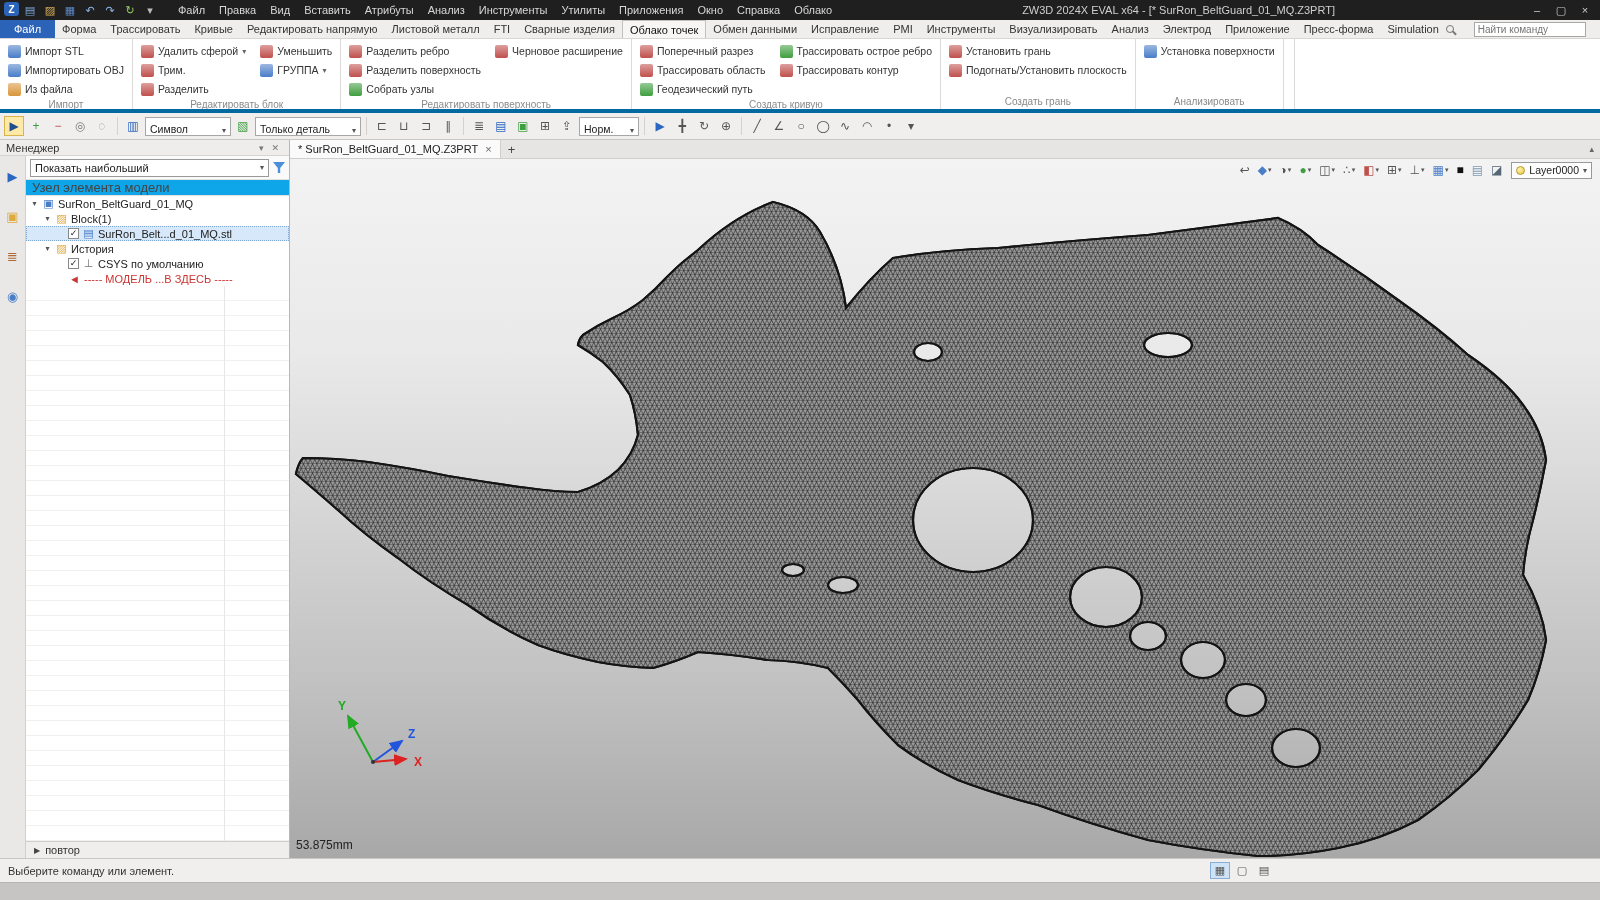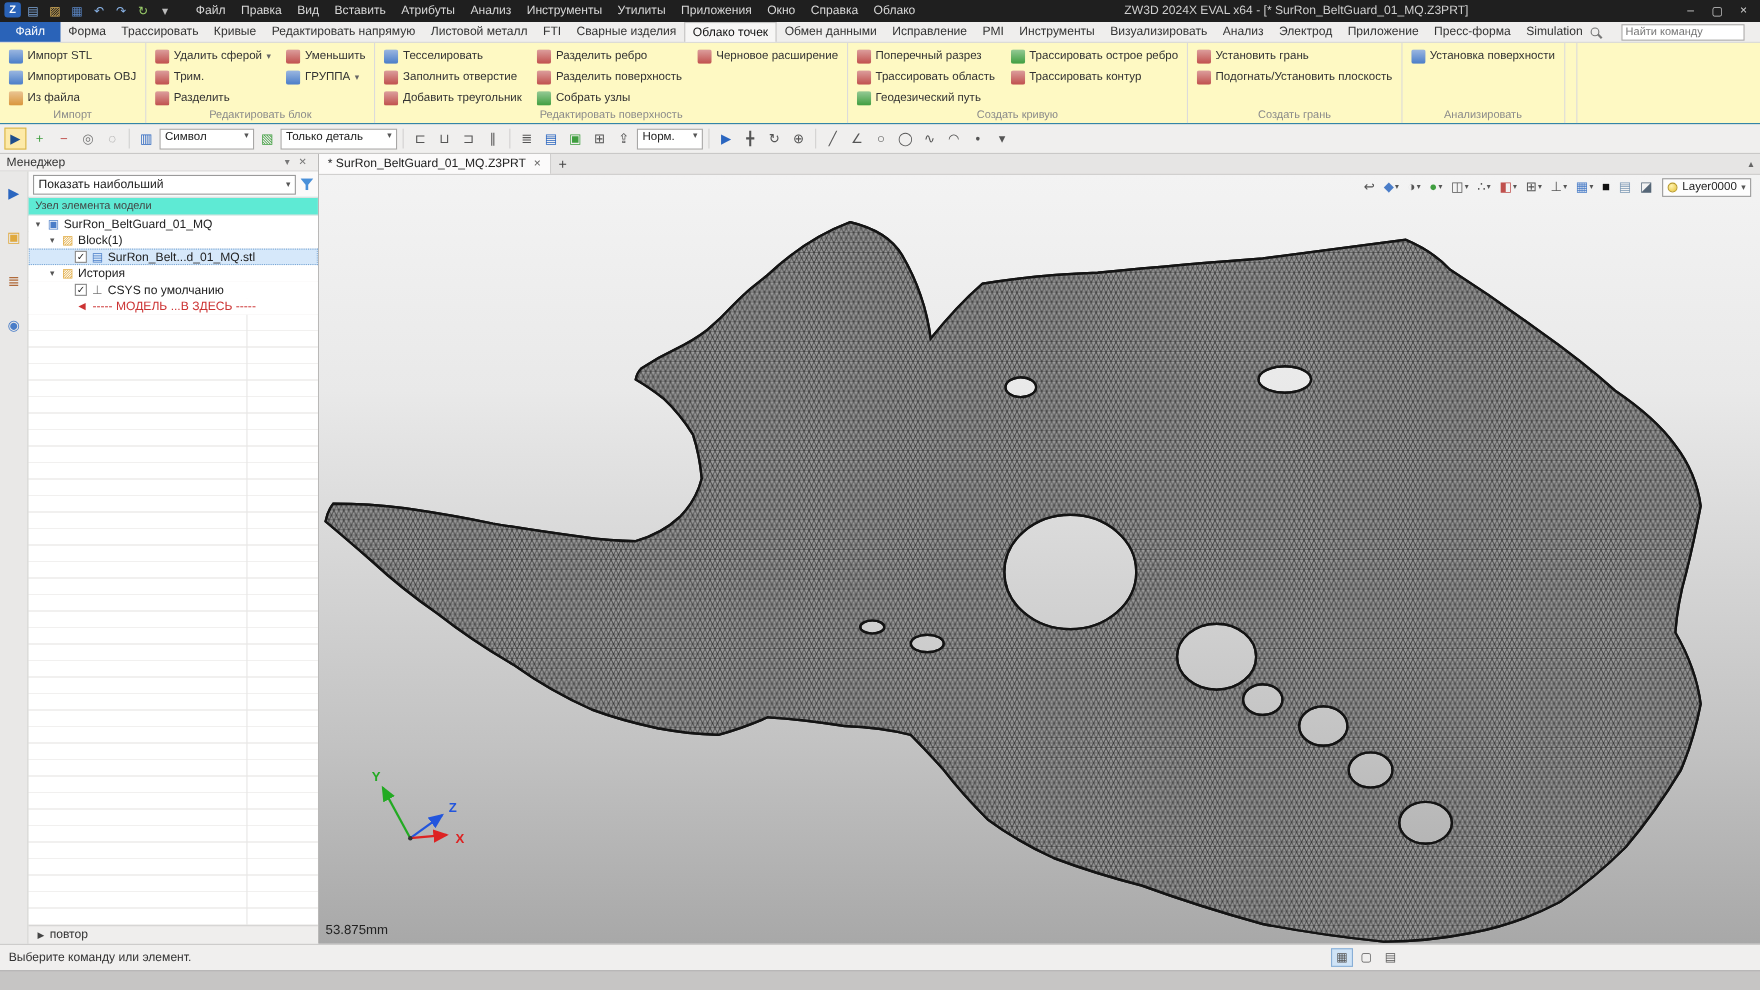--- a/index.html
+++ b/index.html
@@ -22,55 +22,55 @@
   #tabs{display:flex}
   .rtab{padding:0 7px;display:flex;align-items:center;font-size:11px;color:#333;white-space:nowrap;cursor:default}
   .rtab.active{background:#f7f6f5;border:1px solid #c2c1c0;border-bottom:none;color:#111}
   #tab-right{margin-left:auto;display:flex;align-items:center;gap:20px;padding-right:6px}
   #cmd-search{width:112px;height:15px;border:1px solid #a8a7a6;background:#fff;font-size:10px;padding:0 3px;font-family:inherit;color:#333}
   .mag{width:8px;height:8px;border:1.5px solid #777;border-radius:50%;position:relative;display:inline-block}
   .mag::after{content:"";position:absolute;width:5px;height:1.5px;background:#777;transform:rotate(45deg);right:-4px;bottom:-1px}
   .tr-ic{color:#666;font-size:11px;cursor:default}
 
   
-  #ribbon{position:absolute;left:0;top:39px;width:1600px;height:74px;background:#fef9c3;border-bottom:1px solid #0369a1;display:flex;overflow:hidden}
+  #ribbon{position:absolute;left:0;top:39px;width:1600px;height:74px;background:#ffffff;border-bottom:4px solid #0369a1;display:flex;overflow:hidden}
   .rgroup{height:100%;display:flex;flex-direction:column;border-right:1px solid #dcdbda;padding:3px 5px 0}
   .rcols{display:flex;gap:8px;flex:1}
   .rcol{display:flex;flex-direction:column;gap:1px}
   .ritem{display:flex;align-items:center;gap:4px;height:18px;white-space:nowrap;padding:0 2px;cursor:default;border:1px solid transparent}
   .ricon{width:13px;height:13px;border-radius:2px;flex:none;background-image:linear-gradient(rgba(255,255,255,.45),rgba(255,255,255,0))}
   .rlab{font-size:10.5px;color:#333}
   .rdd{font-size:8px;color:#666}
   .rglabel{height:14px;text-align:center;font-size:10px;color:#8a8a8a;line-height:13px}
 
   
   #qbar{position:absolute;left:0;top:113px;width:1600px;height:27px;background:#f0efee;border-bottom:1px solid #c9c8c7;display:flex;align-items:center;padding:0 4px}
   #qbar-items{display:flex;align-items:center;gap:2px}
   .qicon{width:20px;height:20px;display:inline-flex;align-items:center;justify-content:center;font-size:12px;border:1px solid transparent;cursor:default}
   .qicon.active{background:#fdeaa8;border-color:#d8b44a}
   .qsep{width:1px;height:18px;background:#d2d1d0;margin:0 3px}
-  .qcombo{height:19px;border:1px solid #a8a7a6;background:#fff;display:inline-flex;align-items:flex-start;font-size:10.5px;padding:0 4px;gap:4px;cursor:default}
+  .qcombo{height:19px;border:1px solid #a8a7a6;background:#fff;display:inline-flex;align-items:flex-end;font-size:10.5px;padding:0 4px;gap:4px;cursor:default}
   .qval{flex:1;white-space:nowrap;overflow:hidden}
   .qcaret{font-size:8px;color:#555}
 
   
   #main{position:absolute;left:0;top:140px;width:1600px;height:718px;display:flex}
   #left{width:290px;display:flex;flex-direction:column;background:#fff;border-right:1px solid #b9b8b7}
   .mgr-titlebar{height:16px;background:#eeedec;border-bottom:1px solid #d5d4d3;display:flex;align-items:center;padding:0 6px;font-size:11px;color:#333}
   .mgr-titlebar .sp{flex:1}
   .mgr-tb-ic{color:#777;font-size:9px;padding:0 4px;cursor:default}
   .mgr-body{flex:1;display:flex;min-height:0}
   #dockstrip{width:26px;background:#e9e8e7;border-right:1px solid #d0cfce;display:flex;flex-direction:column;align-items:center;padding-top:10px;gap:20px}
   .dicon{width:20px;height:20px;display:flex;align-items:center;justify-content:center;font-size:13px;cursor:default}
   .mgr-panel{flex:1;display:flex;flex-direction:column;min-width:0}
   .showrow{height:23px;display:flex;align-items:center;padding:2px 4px;gap:4px;background:#fbfafa}
   .showcombo{flex:1;height:18px;border:1px solid #9a9a9a;background:#fff;display:flex;align-items:center;padding:0 4px;font-size:11px;cursor:default}
   .showcombo .qcaret{margin-left:auto}
   .funnel{width:12px;height:11px;background:#4a90d9;clip-path:polygon(0 0,100% 0,60% 55%,60% 100%,40% 100%,40% 55%);cursor:default}
-  .theader{height:17px;background:#5eead4;border-bottom:1px solid #e2e1e0;border-top:1px solid #e2e1e0;font-size:10px;color:#444;display:flex;align-items:center;padding-left:6px}
+  .theader{height:17px;background:#0ea5e9;border-bottom:1px solid #e2e1e0;border-top:1px solid #e2e1e0;font-size:13px;color:#444;display:flex;align-items:center;padding-left:6px}
   #tree-wrap{flex:1;position:relative;overflow:hidden;background:repeating-linear-gradient(to bottom,#ffffff 0 14px,#f1f0ef 14px 15px)}
   #tree-divider{position:absolute;left:198px;top:0;bottom:0;width:1px;background:#e7e6e5}
   #tree{position:relative}
   .trow{height:15px;display:flex;align-items:center;gap:3px;font-size:11px;white-space:nowrap;background:#fff;cursor:default}
   .trow.sel{background:#d6e8fa;outline:1px dotted #7aa7d4;outline-offset:-1px}
   .texp{width:9px;font-size:8px;color:#555;text-align:center}
   .cb{width:11px;height:11px;border:1px solid #888;background:#fff;font-size:9px;line-height:9px;color:#222;display:inline-flex;align-items:center;justify-content:center;flex:none}
   .ticon{width:13px;text-align:center;font-size:11px;flex:none}
   .tlab{color:#222}
   .repeatrow{height:17px;border-top:1px solid #cfcecd;background:#efeeed;display:flex;align-items:center;gap:5px;padding-left:8px;font-size:11px;color:#333;cursor:default}
@@ -212,34 +212,20 @@
               <span class="ricon" style="background-color: rgb(74, 125, 200);"></span>
               <span class="rlab">ГРУППА</span>
               <span class="rdd">▾</span>
             </div>
           </div>
         </div>
         <div class="rglabel">Редактировать блок</div>
       </div>
       <div class="rgroup">
         <div class="rcols">
-          <div class="rcol">
-            <div class="ritem">
-              <span class="ricon" style="background-color: rgb(74, 125, 200);"></span>
-              <span class="rlab">Тесселировать</span>
-            </div>
-            <div class="ritem">
-              <span class="ricon" style="background-color: rgb(192, 80, 77);"></span>
-              <span class="rlab">Заполнить отверстие</span>
-            </div>
-            <div class="ritem">
-              <span class="ricon" style="background-color: rgb(192, 80, 77);"></span>
-              <span class="rlab">Добавить треугольник</span>
-            </div>
-          </div>
           <div class="rcol">
             <div class="ritem">
               <span class="ricon" style="background-color: rgb(192, 80, 77);"></span>
               <span class="rlab">Разделить ребро</span>
             </div>
             <div class="ritem">
               <span class="ricon" style="background-color: rgb(192, 80, 77);"></span>
               <span class="rlab">Разделить поверхность</span>
             </div>
             <div class="ritem">

